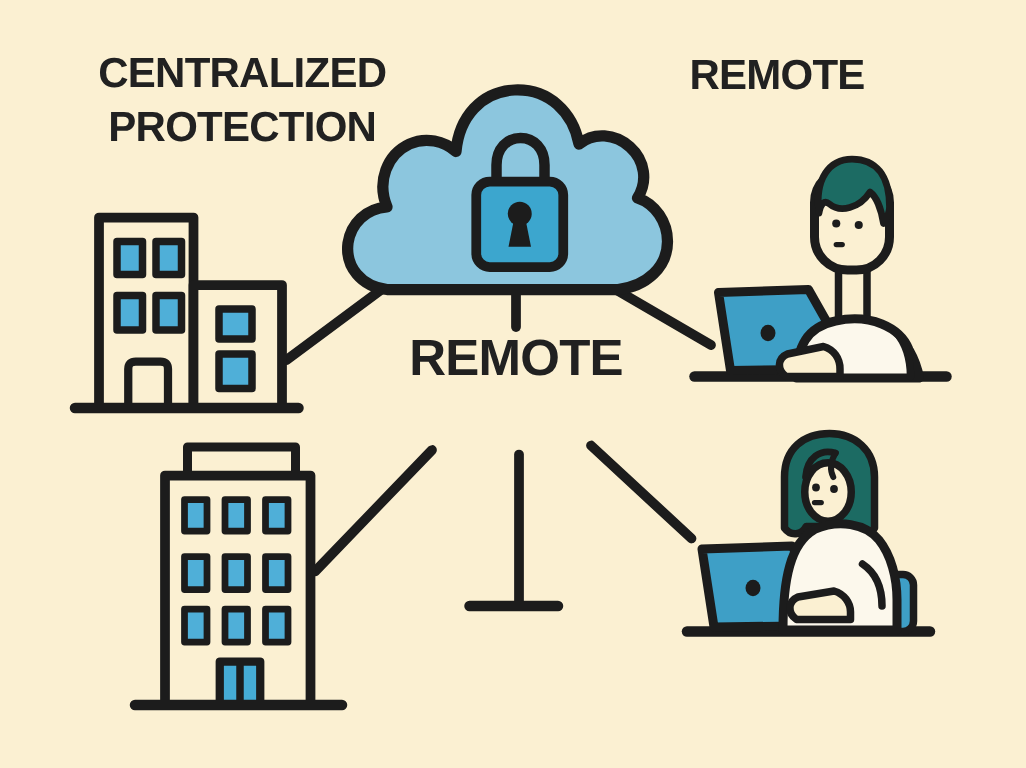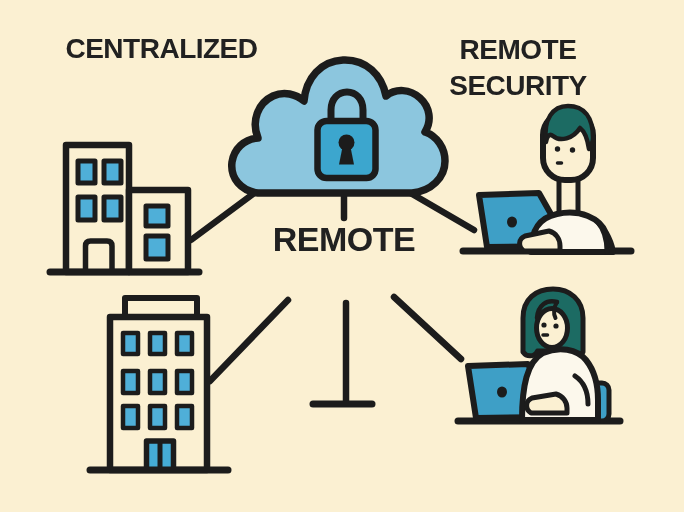--- a/index.html
+++ b/index.html
@@ -133,24 +133,24 @@
       <circle class="f-out" cx="556" cy="326" r="2.6"></circle>
       <line class="st cap" stroke-width="3.5" x1="543" y1="335" x2="547.5" y2="335"></line>
       <path class="st f-shirt" stroke-width="6" d="M 522 420 C 522 386 527 362 543 353 C 559 346 577 349 586 360 C 594 370 598 385 598 400 L 598 420 Z"></path>
       <path class="st f-none cap" stroke-width="5" d="M 575 376 C 584 382 588 391 588 404"></path>
       <path class="st f-skin" stroke-width="5" d="M 531 413 C 525 409 525 401 532 398 L 556 394 C 563 396 567 402 567 408 L 567 413 Z"></path>
     </g>
   </svg>
 
   <div class="label" style="left:59px;top:31px;width:205px;font-size:28px;">
     <span class="line">CENTRALIZED</span>
+    <span class="line">PROTECTION</span>
   </div>
 
   <div class="label" style="left:433px;top:32px;width:170px;font-size:28px;">
     <span class="line">REMOTE</span>
-    <span class="line">SECURITY</span>
   </div>
 
   <div class="label" style="left:264px;top:221px;width:160px;font-size:34px;line-height:37px;">
     <span class="line">REMOTE</span>
   </div>
 
 </div>
 
 </body></html>

